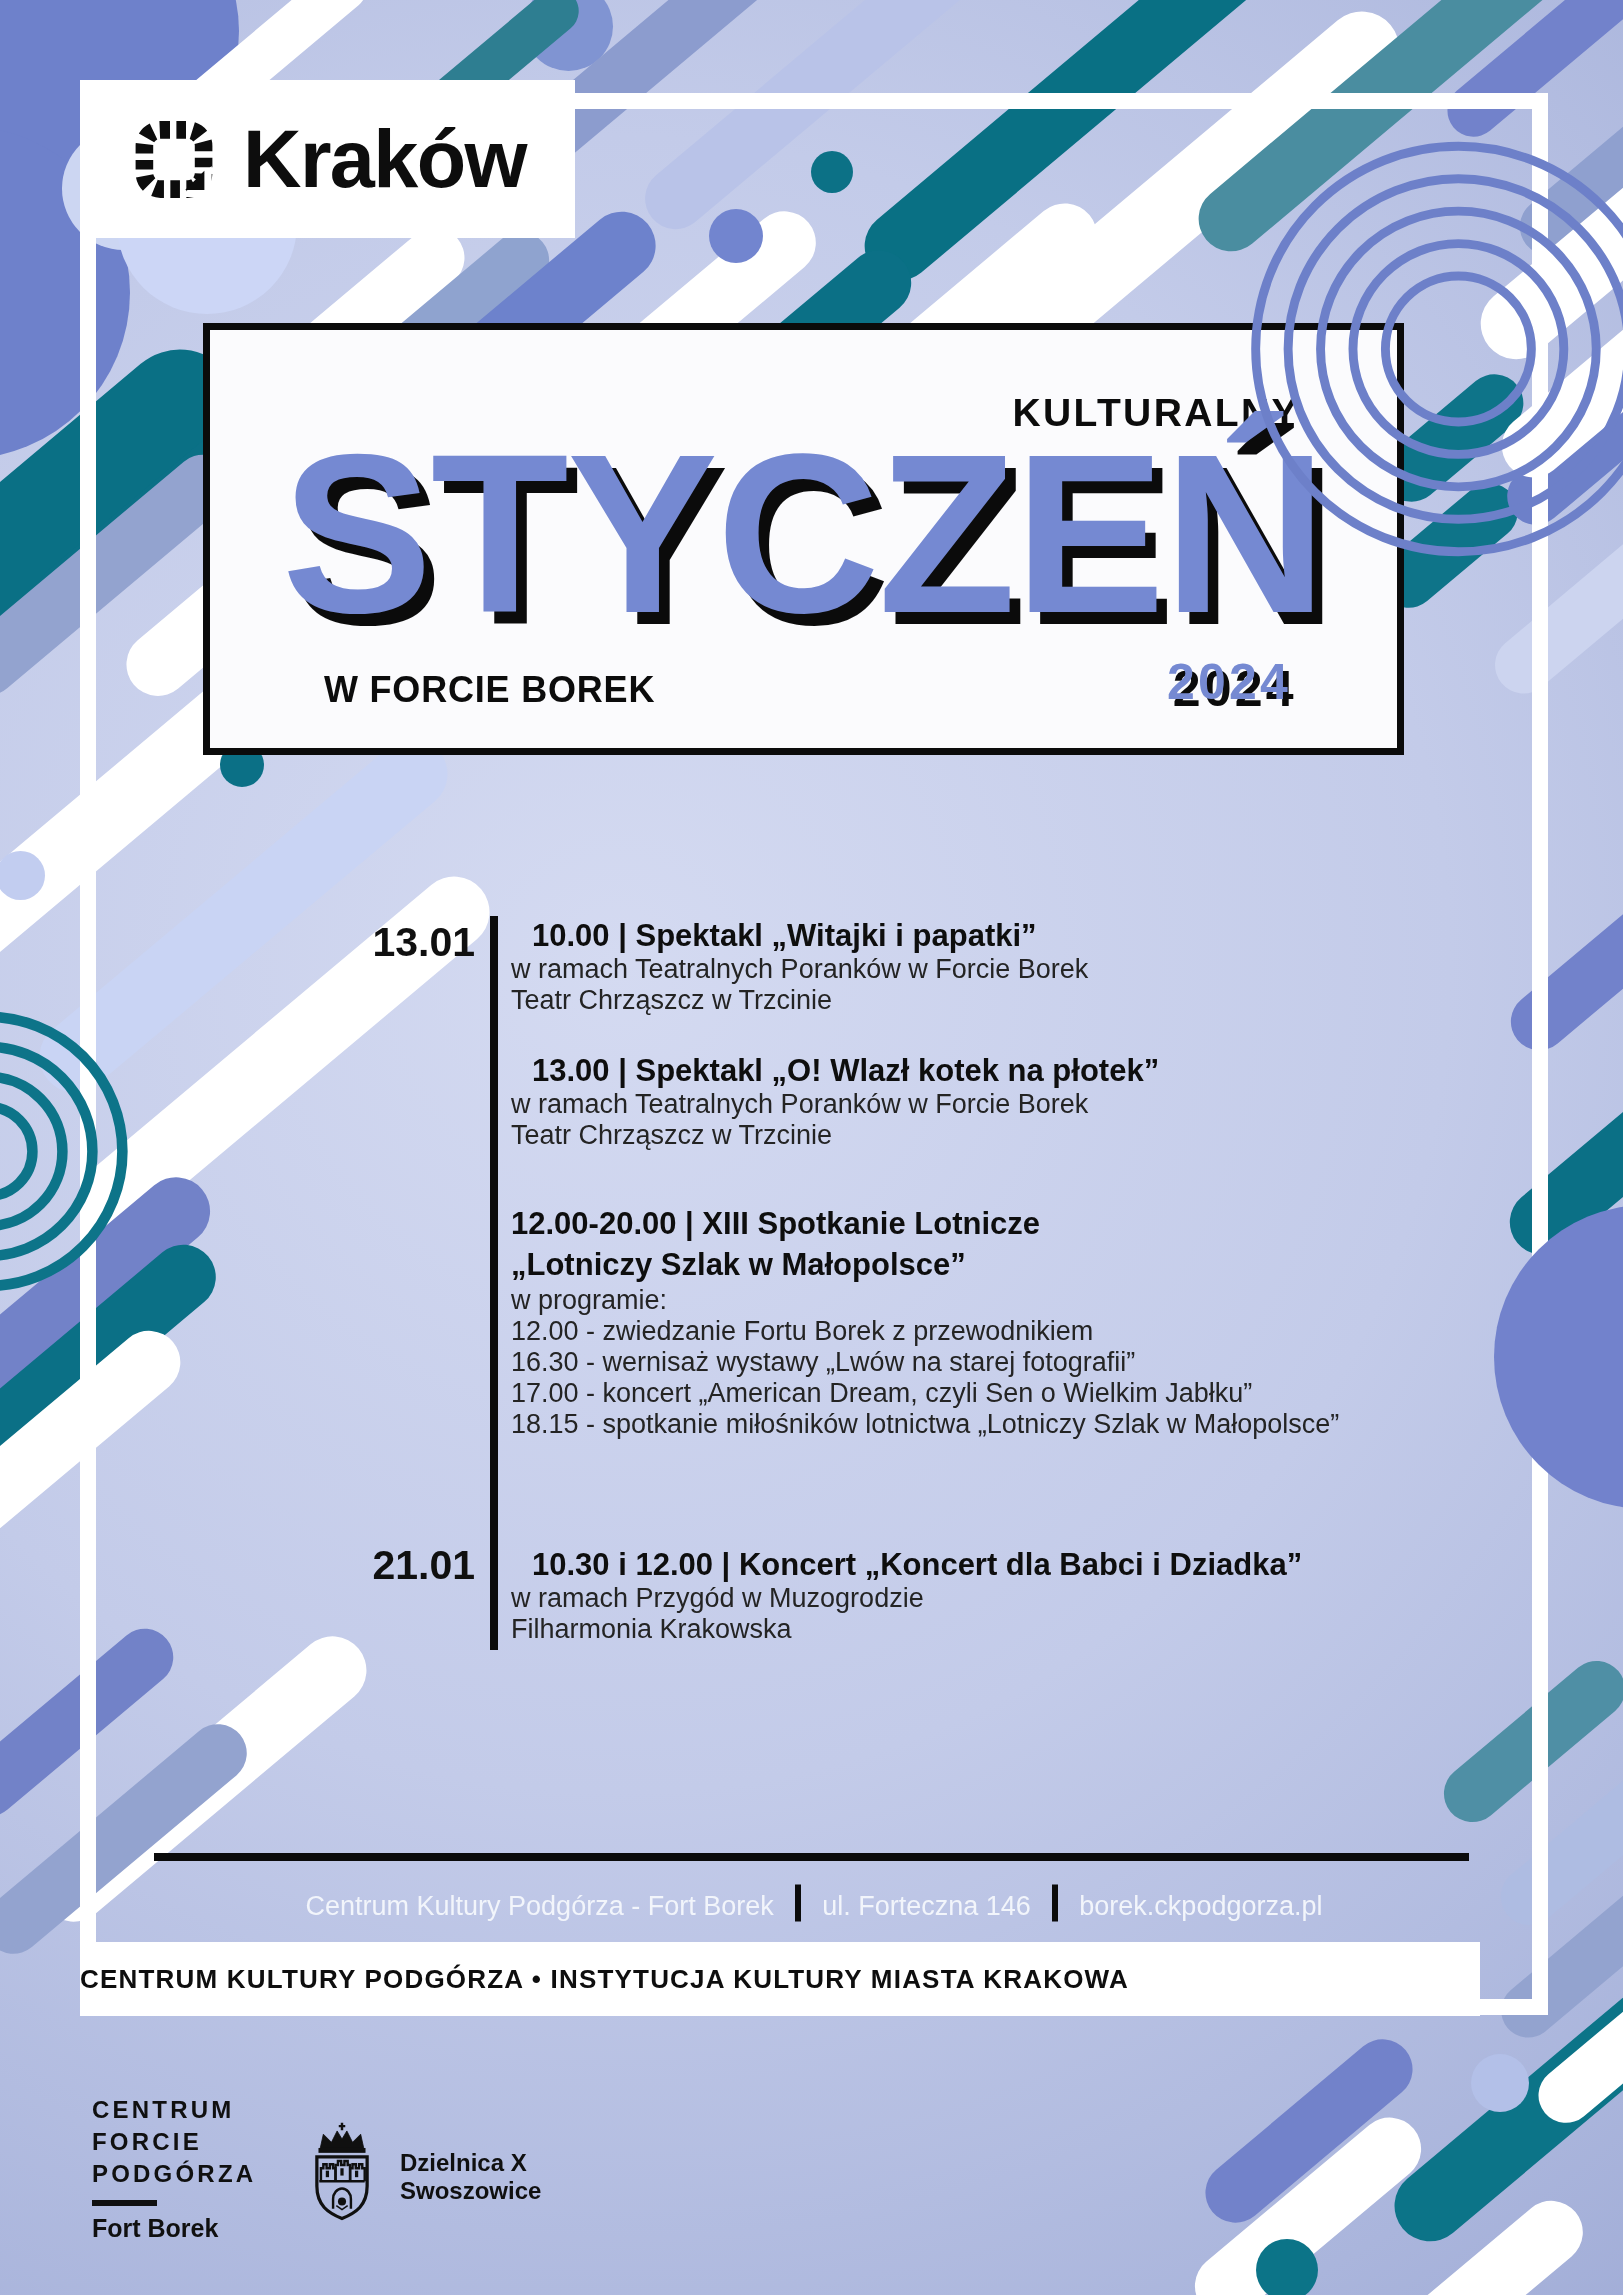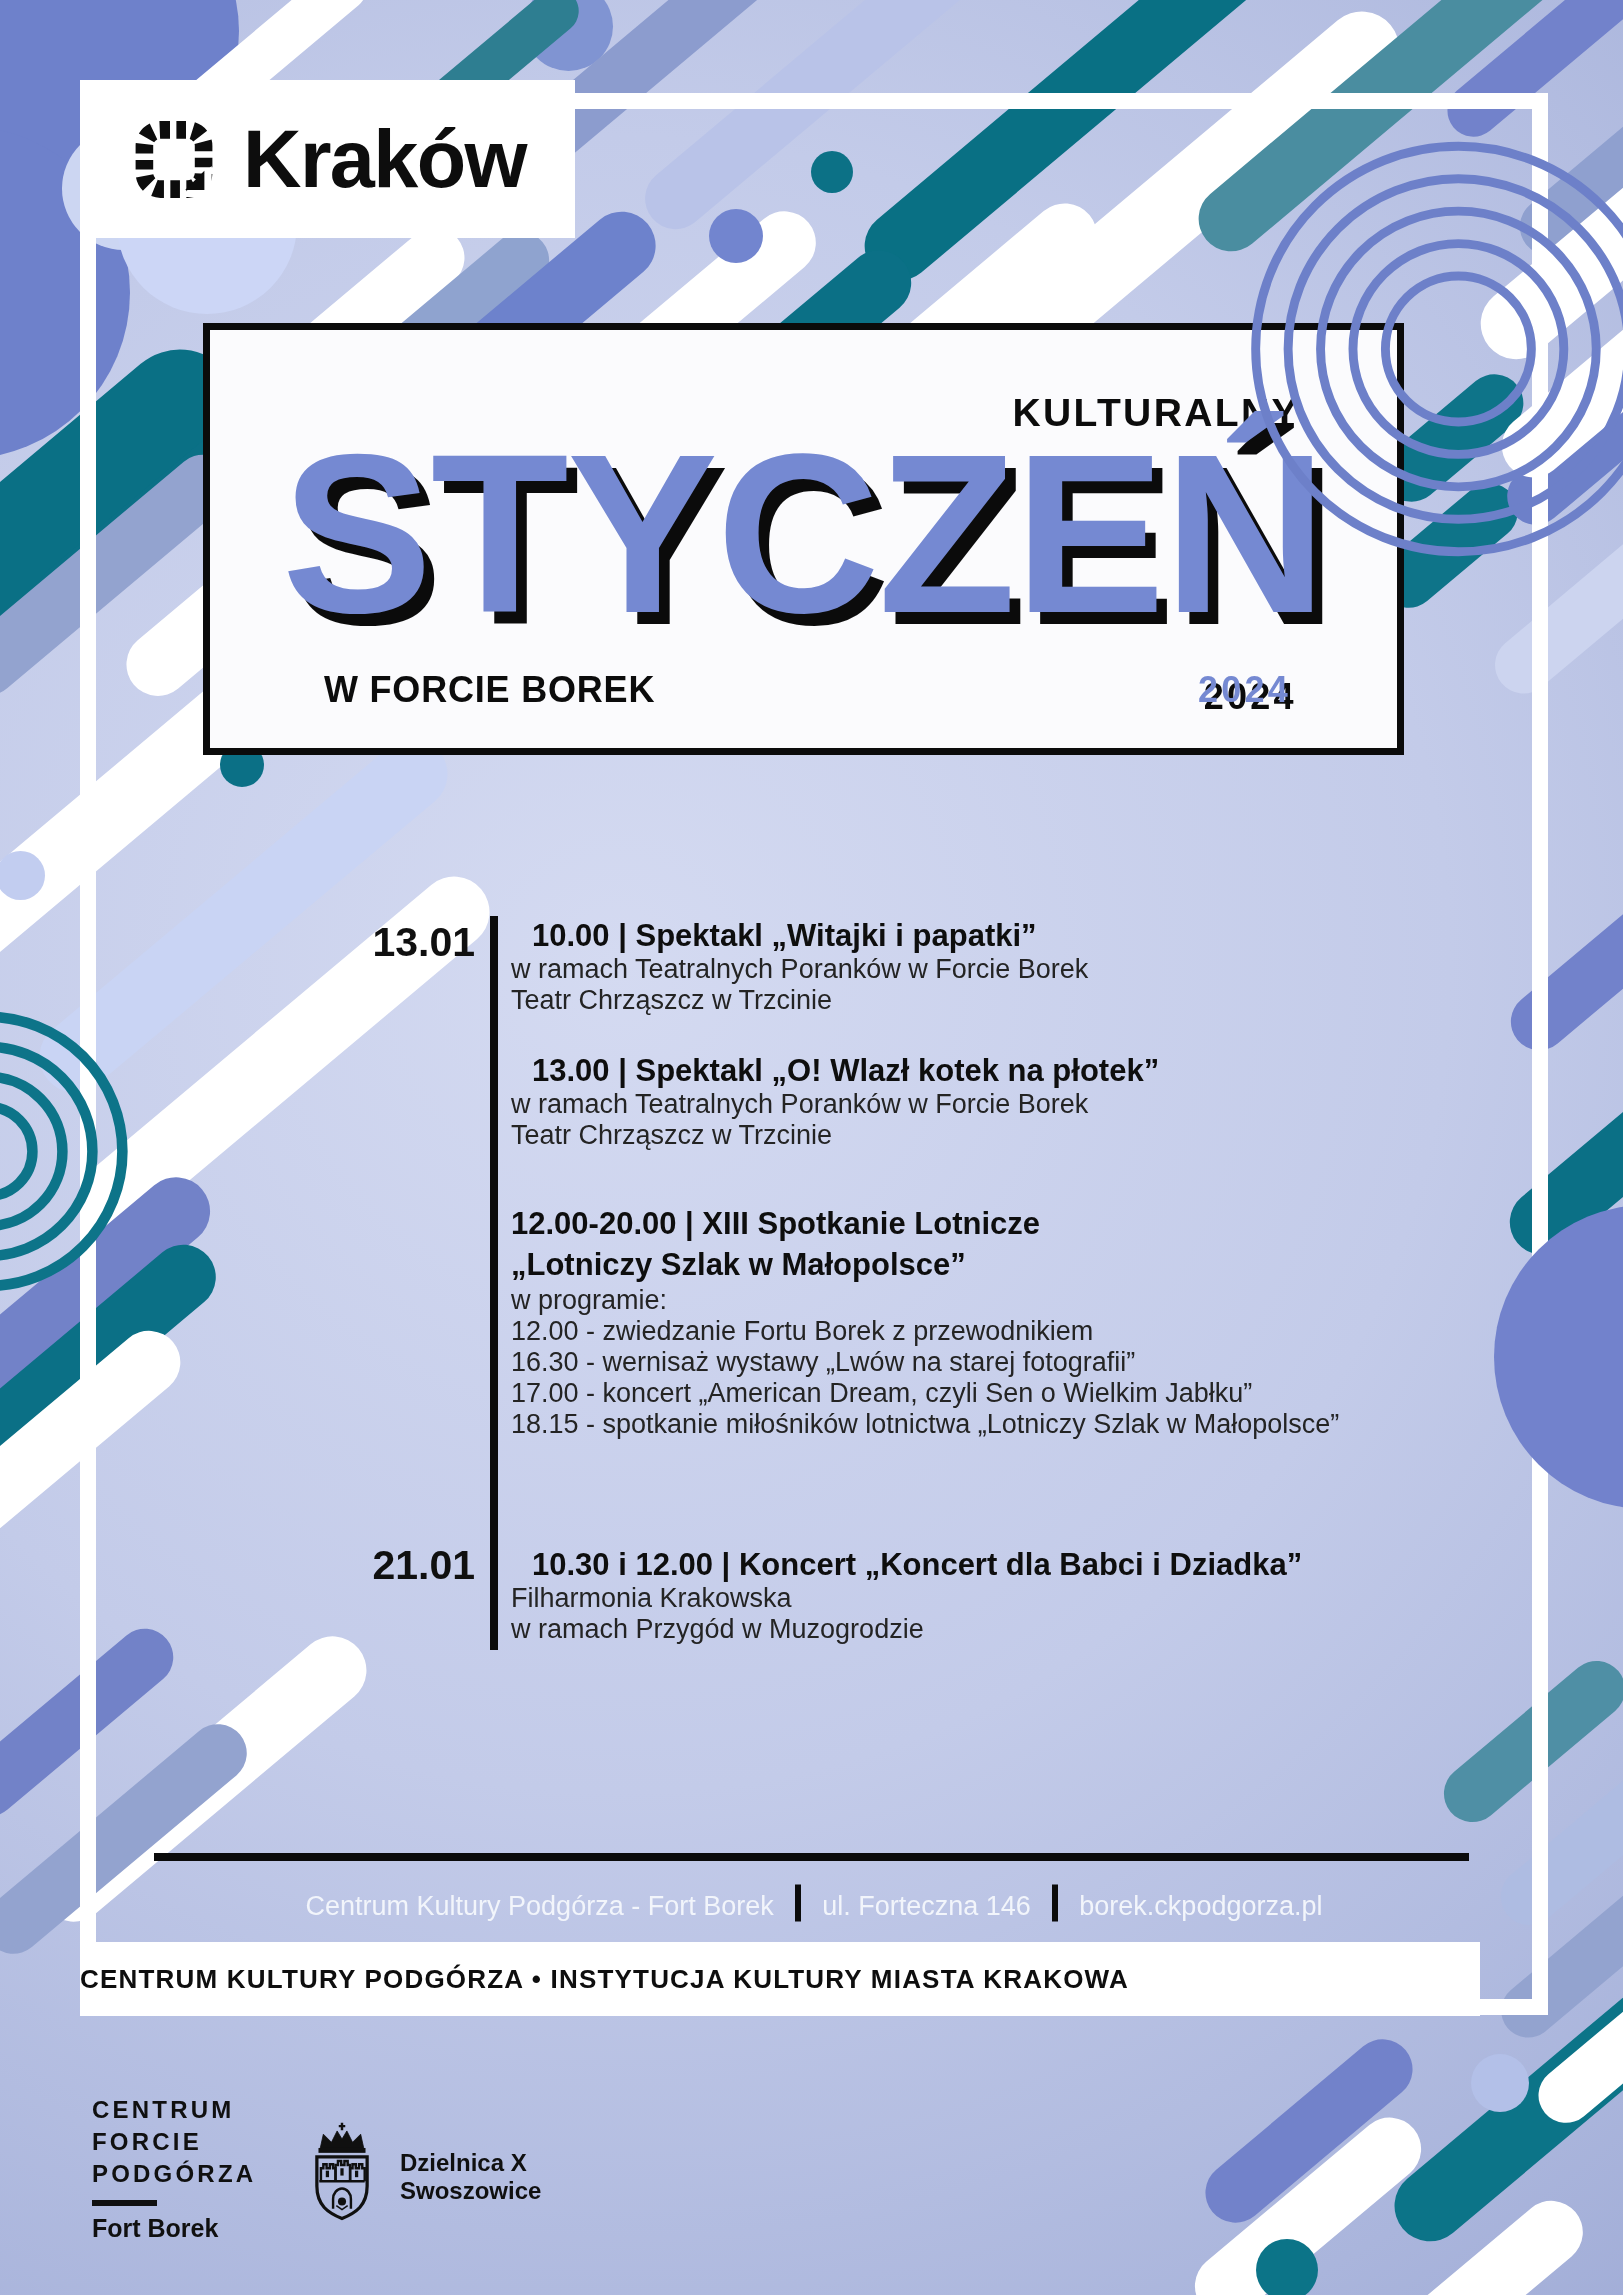--- a/index.html
+++ b/index.html
@@ -11,21 +11,21 @@
   .cap{position:absolute;border-radius:811px;transform:rotate(-40deg);z-index:1;}
   .dt{position:absolute;border-radius:50%;z-index:1;}
   .frame{position:absolute;left:80px;top:93px;width:1468px;height:1922px;border:16px solid #ffffff;box-sizing:border-box;z-index:20;}
   .band{position:absolute;left:80px;top:1942px;width:1400px;height:74px;background:#ffffff;z-index:21;display:flex;align-items:center;justify-content:flex-start;}
   .band-text{font-size:26px;font-weight:bold;letter-spacing:1.2px;color:#0e0e0e;}
   .krakow-box{position:absolute;left:80px;top:80px;width:495px;height:158px;background:#ffffff;z-index:22;display:flex;align-items:center;padding-left:54px;box-sizing:border-box;gap:29px;}
   .krakow-text{font-size:81px;font-weight:bold;color:#0d0d0d;letter-spacing:-1.6px;}
   .title-box{position:absolute;left:203px;top:323px;width:1201px;height:432px;background:#fbfbfd;border:7.3px solid #0b0b0b;box-sizing:border-box;z-index:22;}
   .kicker{position:absolute;top:61px;right:97px;font-size:39px;font-weight:bold;letter-spacing:2.4px;color:#0c0c0c;}
   .big-title{position:absolute;left:0;right:0;top:91px;text-align:center;font-size:226px;line-height:1;font-weight:bold;color:#7589d2;text-shadow:10.6px 12px 0 #0b0b0b;letter-spacing:-1.6px;white-space:nowrap;}
-  .year{position:absolute;right:106px;bottom:37px;font-size:36px;font-weight:bold;color:#7589d2;text-shadow:5.7px 6.5px 0 #0b0b0b;letter-spacing:3.2px;}
+  .year{position:absolute;right:106px;bottom:37px;font-size:50px;font-weight:bold;color:#7589d2;text-shadow:5.7px 6.5px 0 #0b0b0b;letter-spacing:3.2px;}
   .subtitle{position:absolute;left:114px;bottom:37px;font-size:36px;font-weight:bold;letter-spacing:0.8px;color:#0c0c0c;}
   .rings{position:absolute;z-index:25;}
   .bigdot{position:absolute;left:1494px;top:1205px;width:304px;height:304px;border-radius:50%;background:#7282cc;z-index:25;}
   .events{position:absolute;left:0;top:0;width:100%;height:100%;z-index:30;}
   .vline{position:absolute;left:490px;top:916px;width:8px;height:734px;background:#0b0b0b;}
   .date{position:absolute;left:349px;width:126px;text-align:right;font-size:41px;font-weight:bold;color:#101010;}
   .evcontent{position:absolute;left:511px;top:917px;width:1023px;color:#1d1d1d;}
   .ev-title{font-size:31px;font-weight:bold;line-height:37px;color:#0e0e0e;white-space:nowrap;margin-left:21px;}
   .ev-title2{font-size:31px;font-weight:bold;line-height:41px;color:#0e0e0e;}
   .ev-sub{font-size:27px;line-height:31px;color:#242424;white-space:nowrap;}
@@ -163,22 +163,22 @@
         <div class="ev-title2">„Lotniczy Szlak w Małopolsce”</div>
         <div class="ev-sub">w programie:</div>
         <div class="ev-sub">12.00 - zwiedzanie Fortu Borek z przewodnikiem</div>
         <div class="ev-sub">16.30 - wernisaż wystawy „Lwów na starej fotografii”</div>
         <div class="ev-sub">17.00 - koncert „American Dream, czyli Sen o Wielkim Jabłku”</div>
         <div class="ev-sub">18.15 - spotkanie miłośników lotnictwa „Lotniczy Szlak w Małopolsce”</div>
       </div>
       <div class="sp-c"></div>
       <div>
         <div class="ev-title">10.30 i 12.00 | Koncert „Koncert dla Babci i Dziadka”</div>
+        <div class="ev-sub">w ramach Przygód w Muzogrodzie</div>
         <div class="ev-sub">Filharmonia Krakowska</div>
-        <div class="ev-sub">w ramach Przygód w Muzogrodzie</div>
       </div>
     </div>
   </div>
 
   <div class="rule"></div>
   <div class="footer-row">
     <span>Centrum Kultury Podgórza - Fort Borek</span><span class="fsep"></span><span>ul. Forteczna 146</span><span class="fsep"></span><span>borek.ckpodgorza.pl</span>
   </div>
   <div class="band">
     <span class="band-text">CENTRUM KULTURY PODGÓRZA • INSTYTUCJA KULTURY MIASTA KRAKOWA</span>

